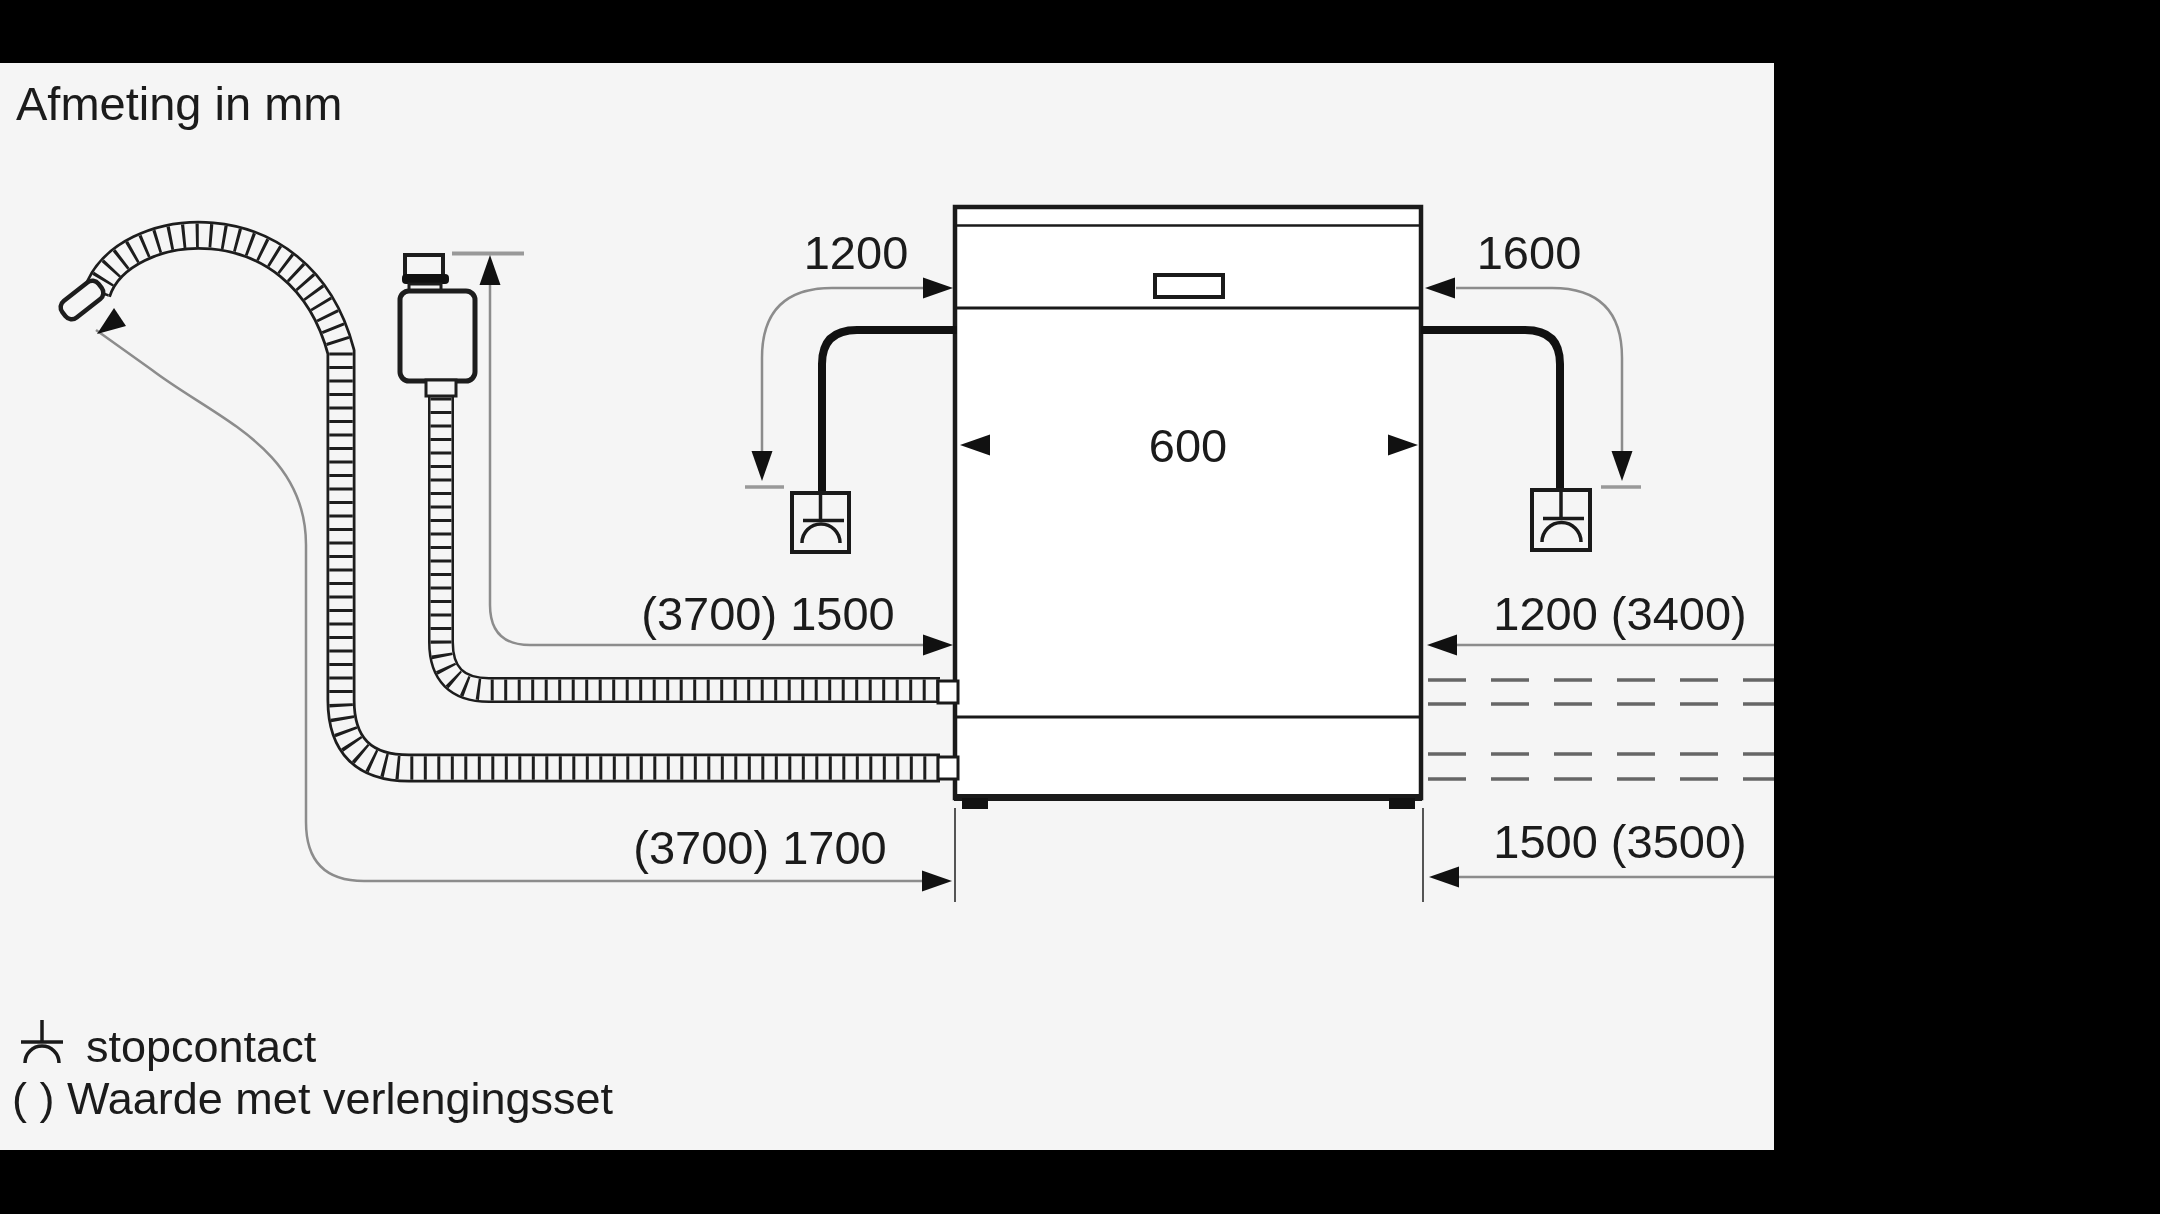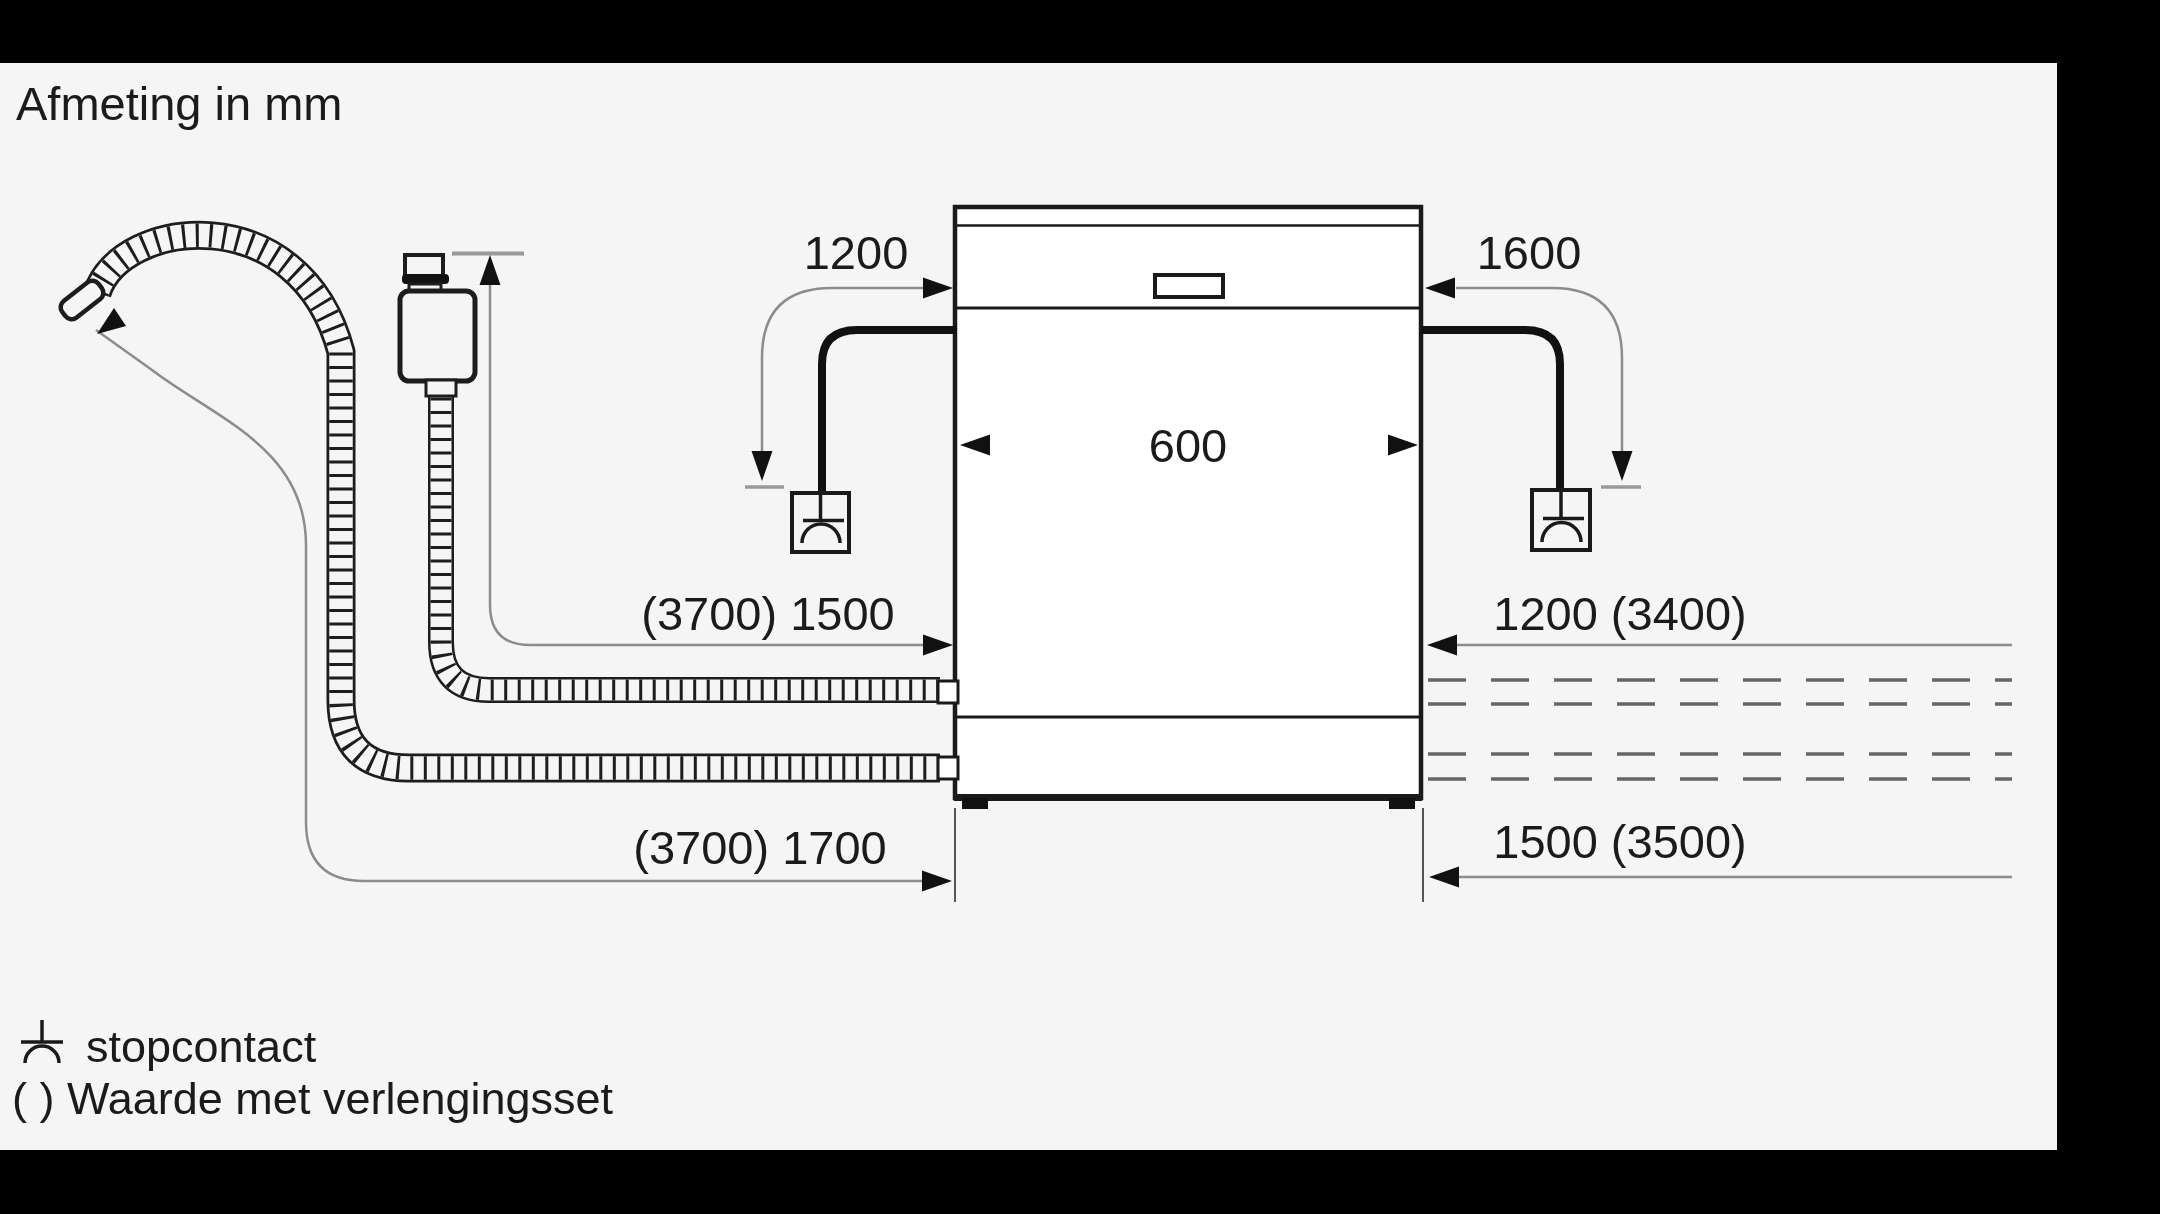--- a/index.html
+++ b/index.html
@@ -1,16 +1,16 @@
 <!DOCTYPE html>
 <html><head>
 <meta charset="utf-8">
 <style>
   html,body{margin:0;padding:0;background:#000;}
-  #stage{position:relative;width:2057px;height:1214px;background:#8b5cf6;overflow:hidden;
+  #stage{position:relative;width:1774px;height:1214px;background:#8b5cf6;overflow:hidden;
          font-family:"Liberation Sans", sans-serif;}
   svg{position:absolute;left:0;top:0;display:block;}
   text{fill:#1b1b1b;}
   .dim-num{font-size:47px;}
   .legend-txt{font-size:45px;}
   .title-txt{font-size:47px;}
 </style>
 </head>
 <body>
 

